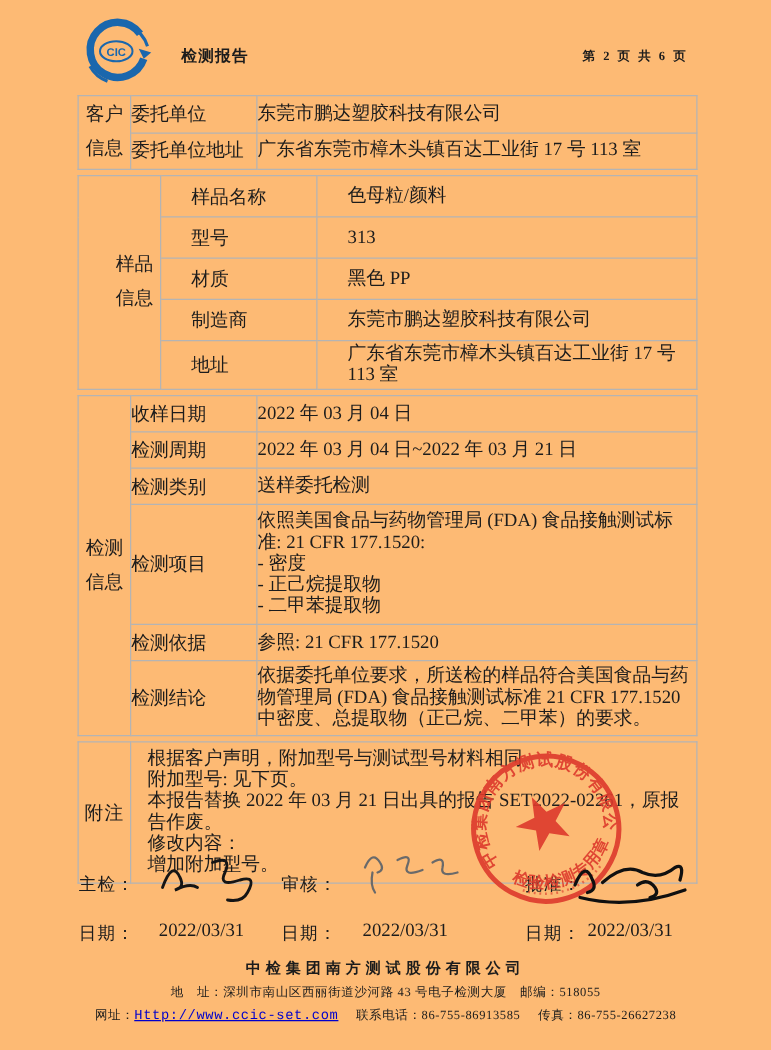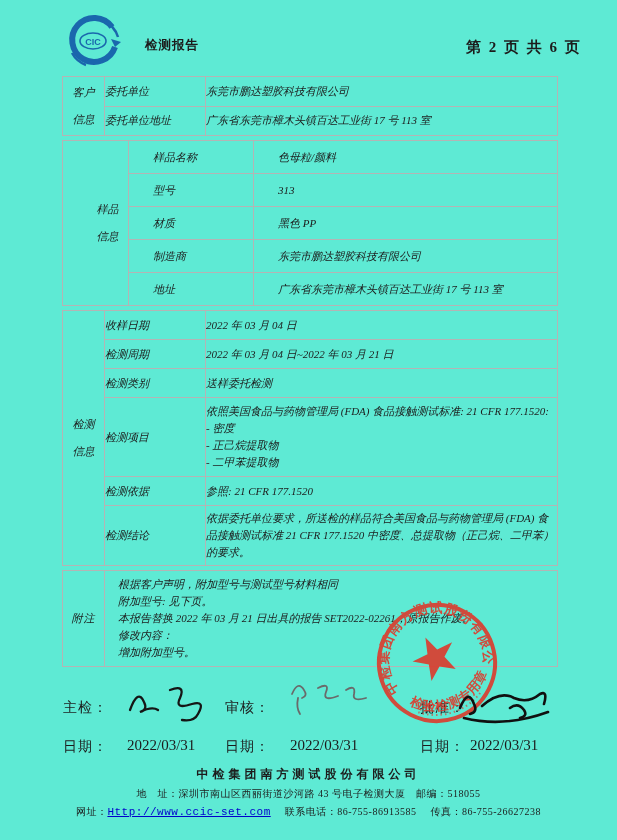--- a/index.html
+++ b/index.html
@@ -1,29 +1,29 @@
 <!DOCTYPE html>
 <html><head>
 <meta charset="utf-8">
 <style>
   html,body{margin:0;padding:0;background:#fff;}
   .page{
-    position:relative;width:617px;height:840px;background:#5eead4;
+    position:relative;width:617px;height:840px;background:#fdba74;
     font-family:"Liberation Serif","DejaVu Serif",serif;color:#1c1c1c;overflow:hidden;
   }
   
   .hdr-logo{position:absolute;left:60px;top:13px;width:70px;height:56px;}
   .hdr-doctype{position:absolute;left:145px;top:37px;font-size:12.5px;font-weight:bold;letter-spacing:1px;}
   .hdr-no{position:absolute;left:237px;top:38px;font-size:11px;font-weight:bold;white-space:nowrap;}
   .hdr-no .lbl{letter-spacing:1px;}
-  .hdr-page{position:absolute;left:466px;top:38px;font-size:15px;font-weight:bold;letter-spacing:2px;white-space:nowrap;}
+  .hdr-page{position:absolute;left:466px;top:38px;font-size:10px;font-weight:bold;letter-spacing:2px;white-space:nowrap;}
   
   .tables{position:absolute;left:62px;top:76px;width:496px;}
   table.sec{border-collapse:collapse;width:100%;margin-bottom:4px;table-layout:fixed;}
-  table.sec td{border:1px solid #b4b4b4;font-size:11px;vertical-align:middle;padding:2px 0;font-style:italic;}
+  table.sec td{border:1px solid #b4b4b4;font-size:15px;vertical-align:middle;padding:2px 0;}
   td.h{width:41px;text-align:center;white-space:pre-line;line-height:27px;padding:0 2px;}
   td.h2{width:41px;text-align:center;padding:0 2px;letter-spacing:1px;}
   td.l{width:100px;padding-left:9px;}
   td.v{padding-left:13px;padding-right:8px;white-space:pre-line;line-height:17px;}
   tr.r27 td{height:24px;}
   tr.r31 td{height:28px;padding-left:24px;}
   .note-v{padding:5px 8px 5px 13px !important;}
   
   .siglbl{position:absolute;font-size:14px;letter-spacing:1px;white-space:nowrap;}
   .sigimg{position:absolute;}

